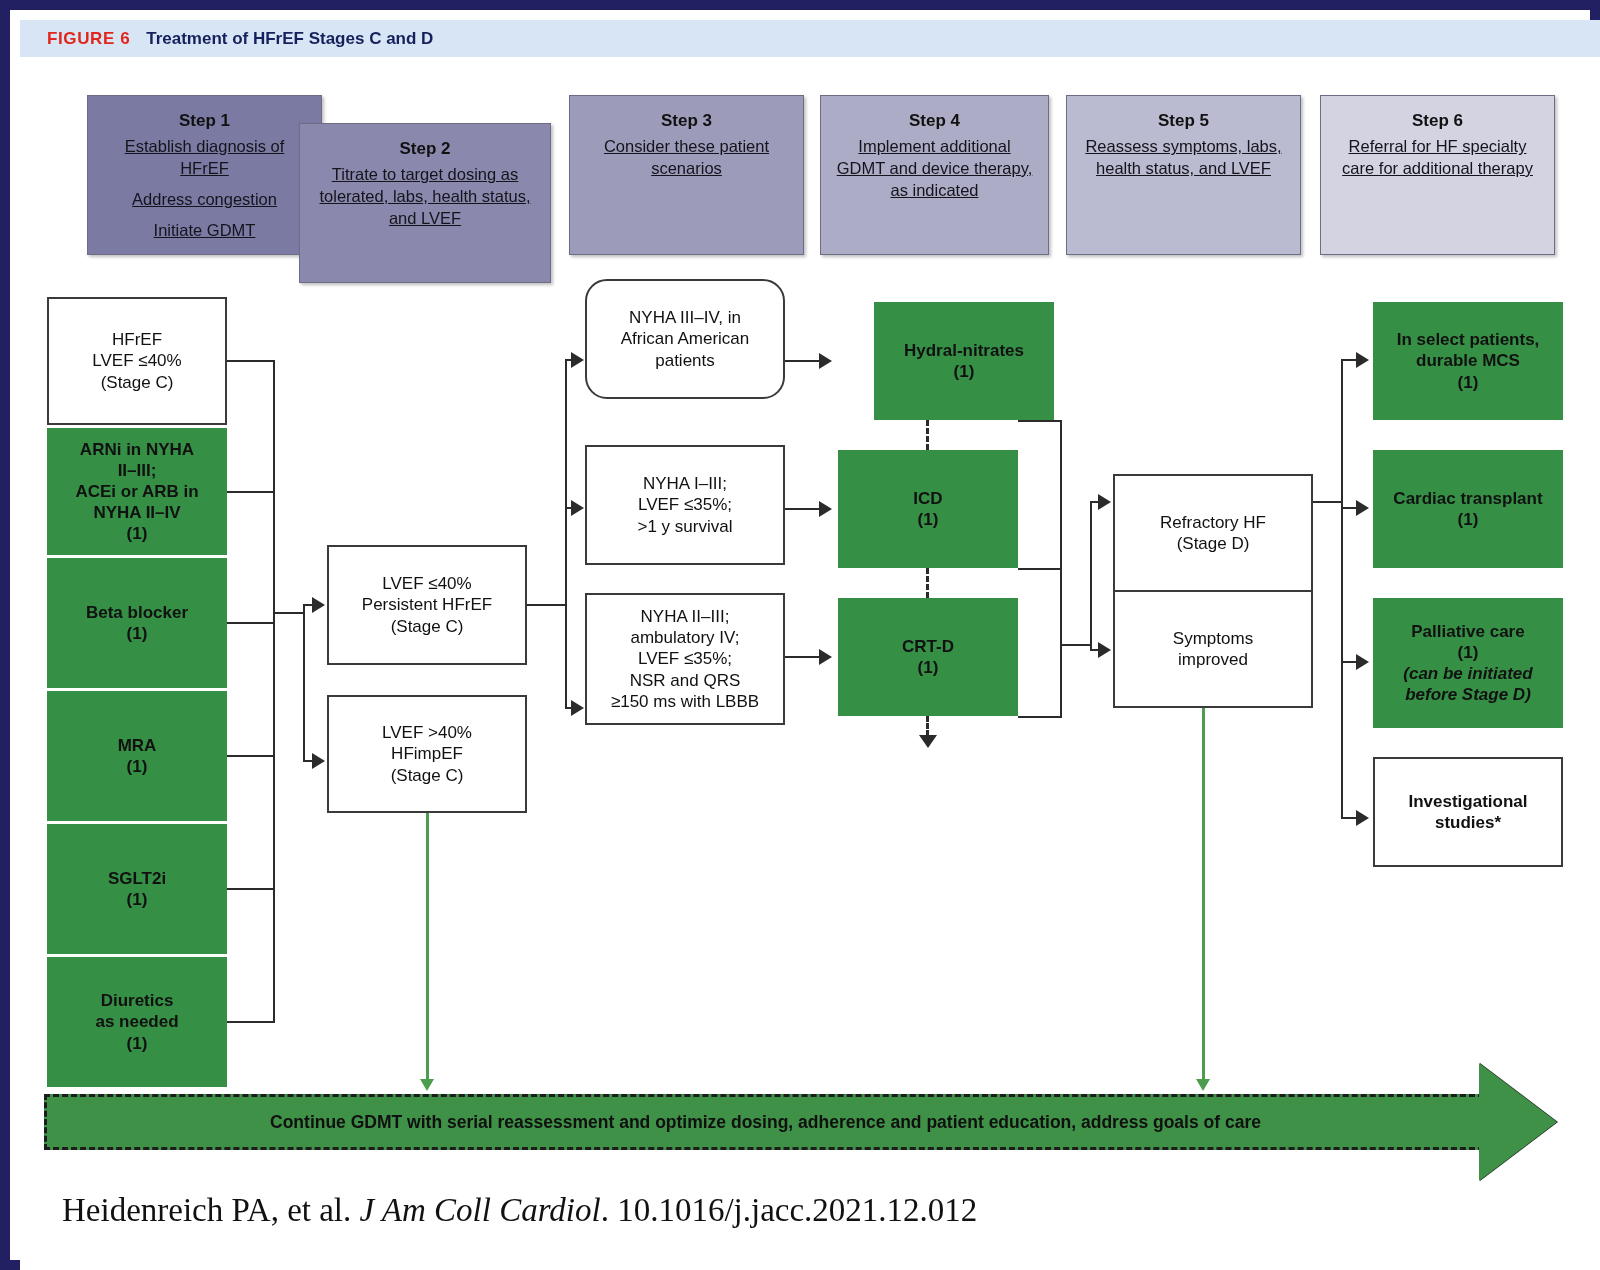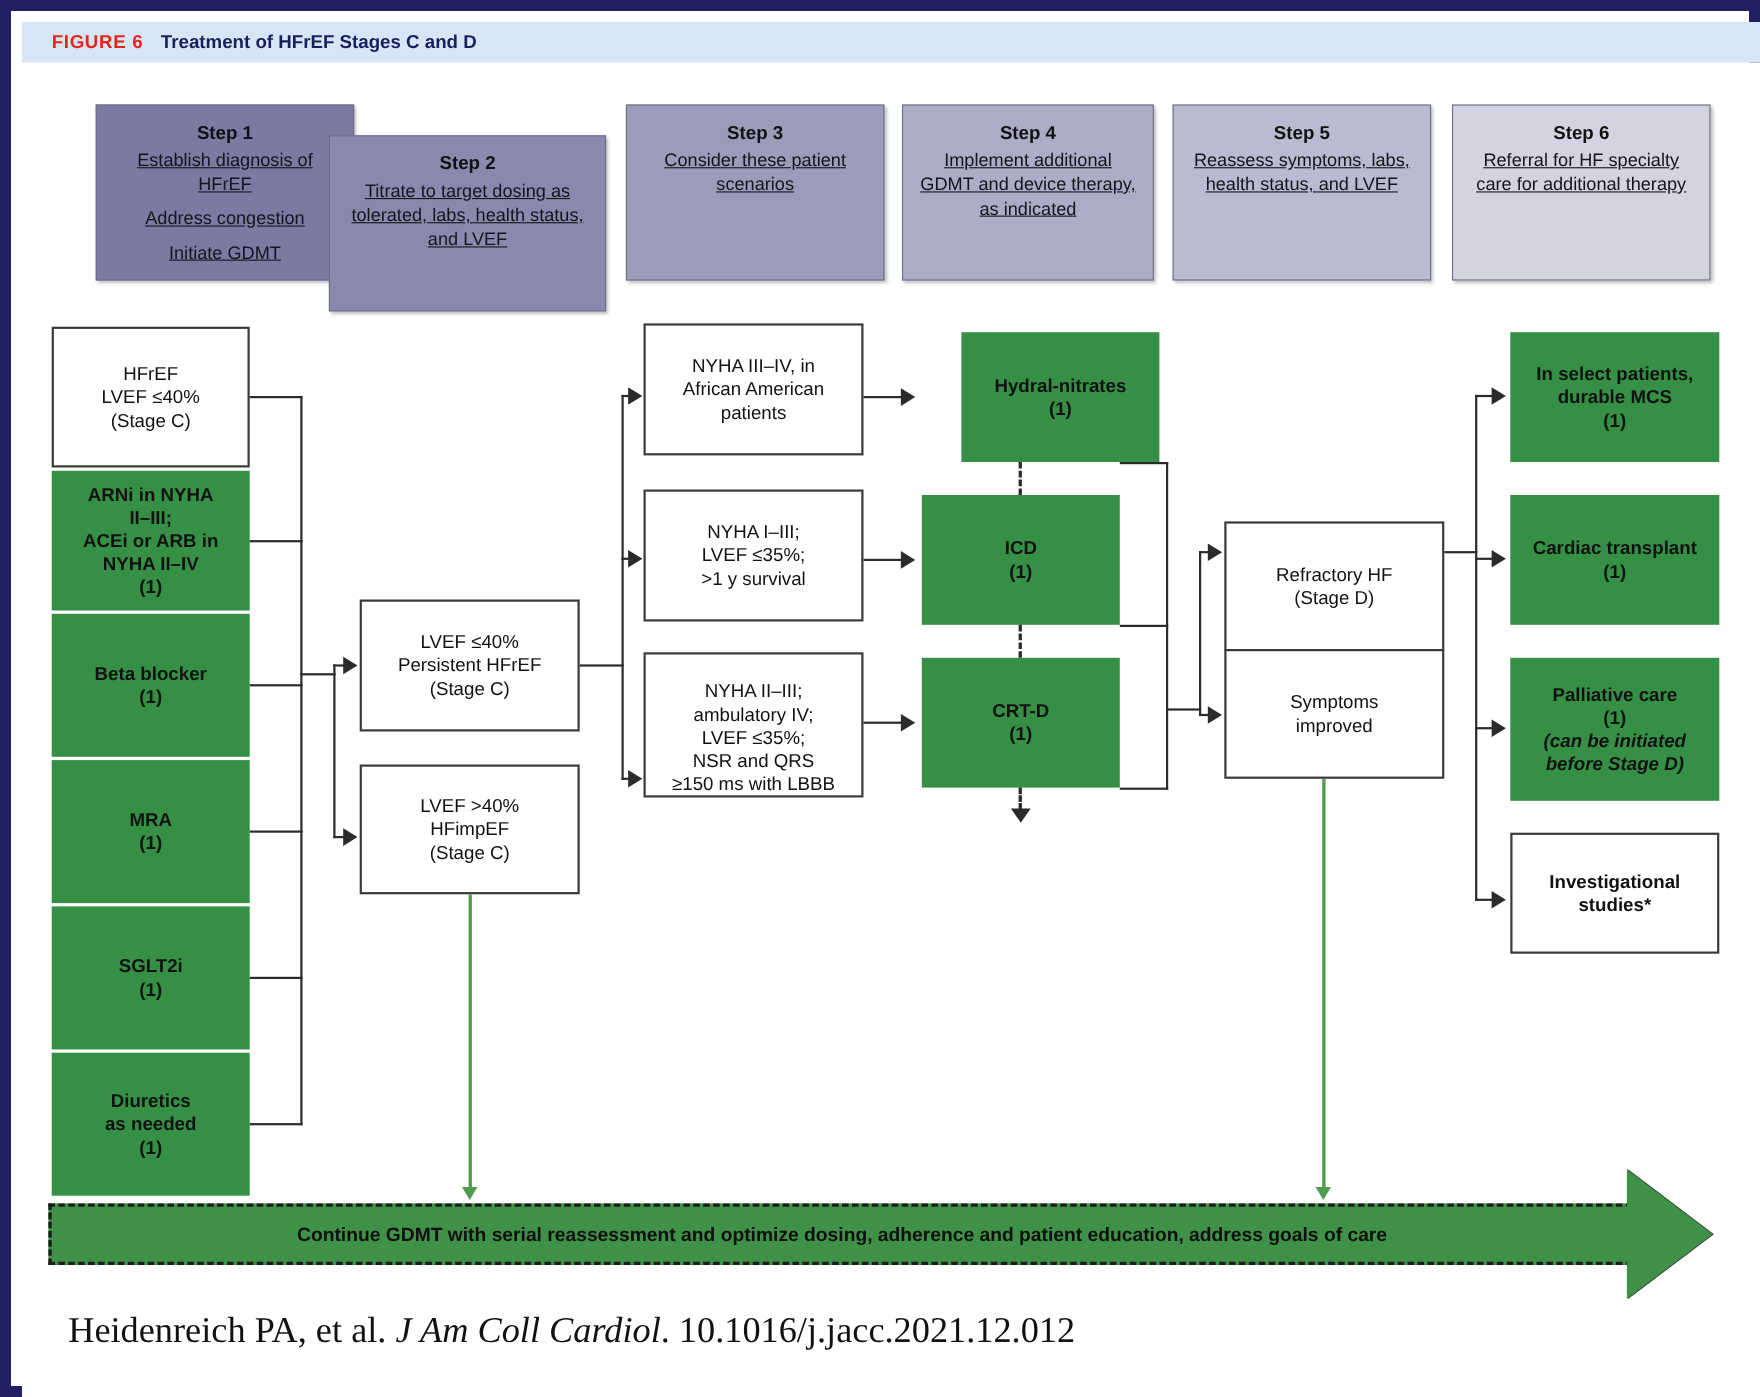--- a/index.html
+++ b/index.html
@@ -186,27 +186,27 @@
       <div class="inner">Diuretics<br>as needed<br>(1)</div>
     </div>
 
     <div class="node white" style="left:307px;top:488px;width:200px;height:120px;">
       <div class="inner">LVEF ≤40%<br>Persistent HFrEF<br>(Stage C)</div>
     </div>
     <div class="node white" style="left:307px;top:638px;width:200px;height:118px;">
       <div class="inner">LVEF &gt;40%<br>HFimpEF<br>(Stage C)</div>
     </div>
 
-    <div class="node white" style="left:565px;top:237px;width:200px;height:120px;">
+    <div class="node white" style="left:565px;top:222px;width:200px;height:120px;border-radius:22px;">
       <div class="inner">NYHA III–IV, in<br>African American<br>patients</div>
     </div>
     <div class="node white" style="left:565px;top:388px;width:200px;height:120px;">
       <div class="inner">NYHA I–III;<br>LVEF ≤35%;<br>&gt;1 y survival</div>
     </div>
-    <div class="node white" style="left:565px;top:536px;width:200px;height:132px;align-items:flex-end;">
+    <div class="node white" style="left:565px;top:536px;width:200px;height:132px;">
       <div class="inner">NYHA II–III;<br>ambulatory IV;<br>LVEF ≤35%;<br>NSR and QRS<br>≥150 ms with LBBB</div>
     </div>
 
     <div class="node green" style="left:818px;top:245px;width:180px;height:118px;margin-left:36px;">
       <div class="inner">Hydral-nitrates<br>(1)</div>
     </div>
     <div class="node green" style="left:818px;top:393px;width:180px;height:118px;">
       <div class="inner">ICD<br>(1)</div>
     </div>
     <div class="node green" style="left:818px;top:541px;width:180px;height:118px;">

